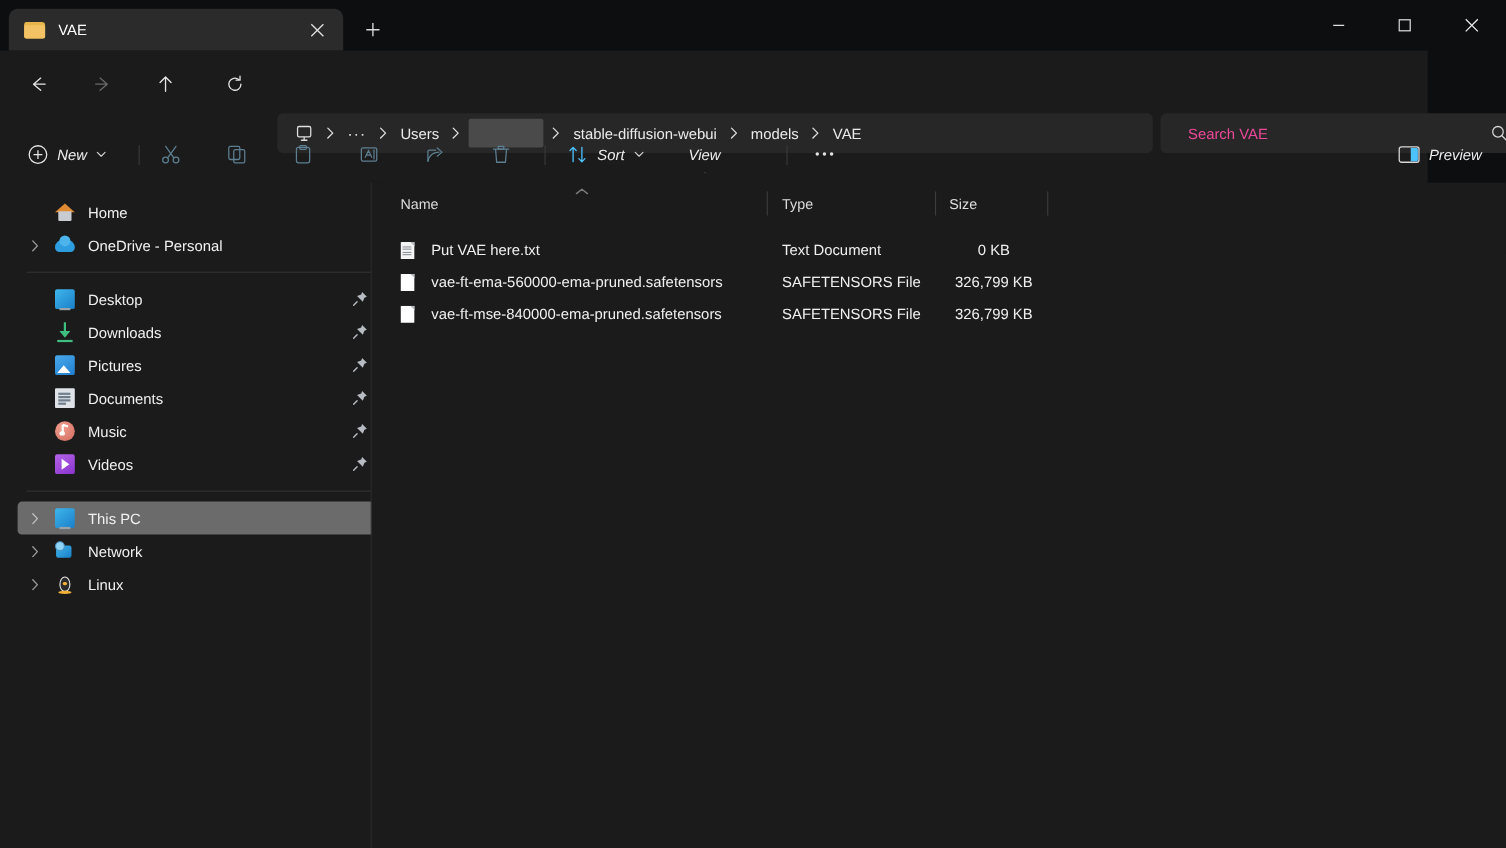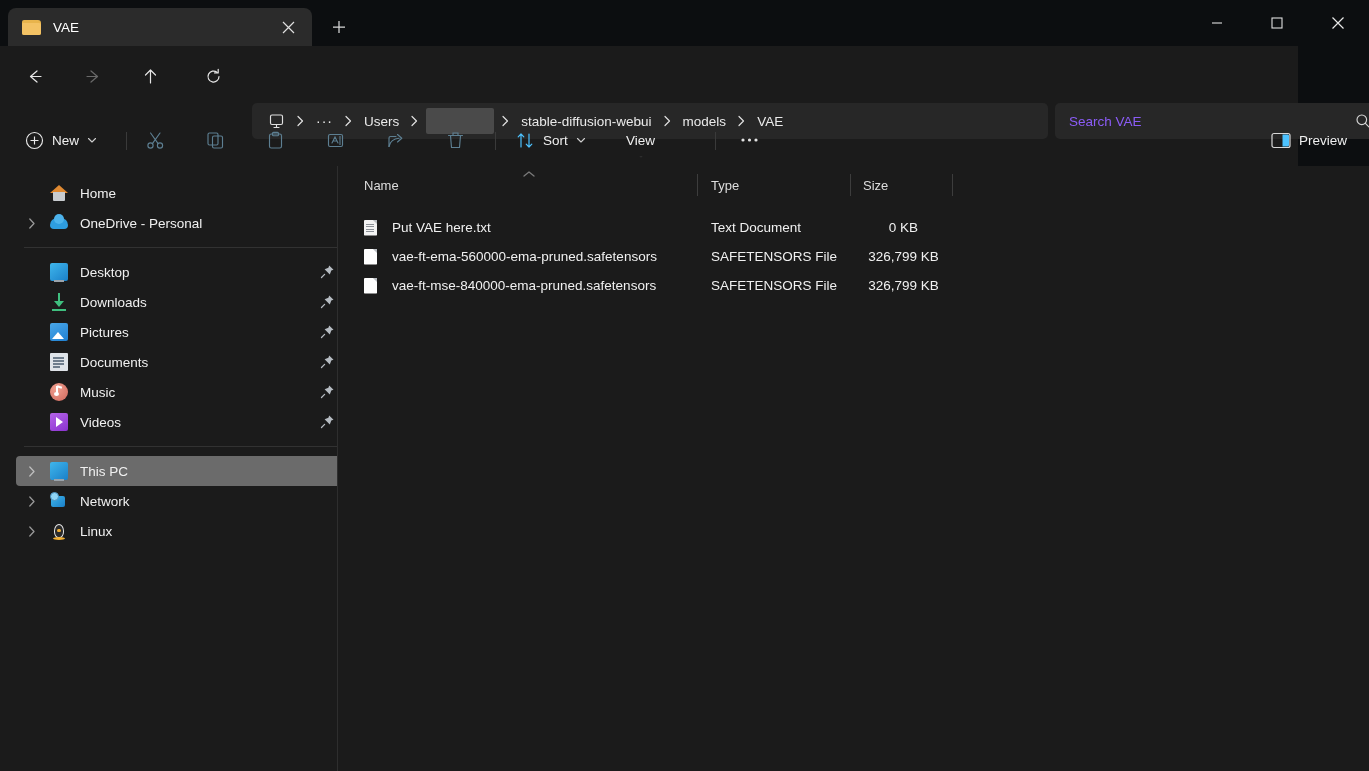--- a/index.html
+++ b/index.html
@@ -78,27 +78,27 @@
     width:68px; height:26px; background:#4a4a4a; border-radius:2px; margin:0 2px;
   }
   .crumb-pc { display:flex; align-items:center; padding:0 6px 0 4px; }
   .crumb-dots { font-size:14px; color:#eaeaea; letter-spacing:1px; padding:0 6px; }
 
   .searchbox {
     position:absolute; left:1055px; top:57px; width:330px; height:36px;
     background:#272727; border-radius:5px;
     display:flex; align-items:center; padding:0 14px 0 14px;
   }
-  .search-placeholder { font-size:13.5px; color:#8b5cf6; flex:1 1 auto; }
+  .search-placeholder { font-size:13.5px; color:#ec4899; flex:1 1 auto;margin-left:11px; }
 
   
   .toolbar { position:absolute; left:0; top:114px; width:1369px; height:52px; }
   .tb-item {
     position:absolute; top:8px; height:36px; display:flex; align-items:center;
-    border-radius:5px; padding:0 9px; gap:8px;
+    border-radius:5px; padding:0 9px; gap:8px;font-style:italic;
   }
   .tb-label { font-size:13.5px; color:#efefef; white-space:nowrap; }
   .tb-sep { position:absolute; top:18px; width:1px; height:18px; background:#3a3a3a; }
   .chev { width:10px; height:10px; }
 
   
   .sidebar {
     position:absolute; left:12px; top:166px; width:337px; height:605px;
     background:#1b1b1b; overflow:hidden;
   }

